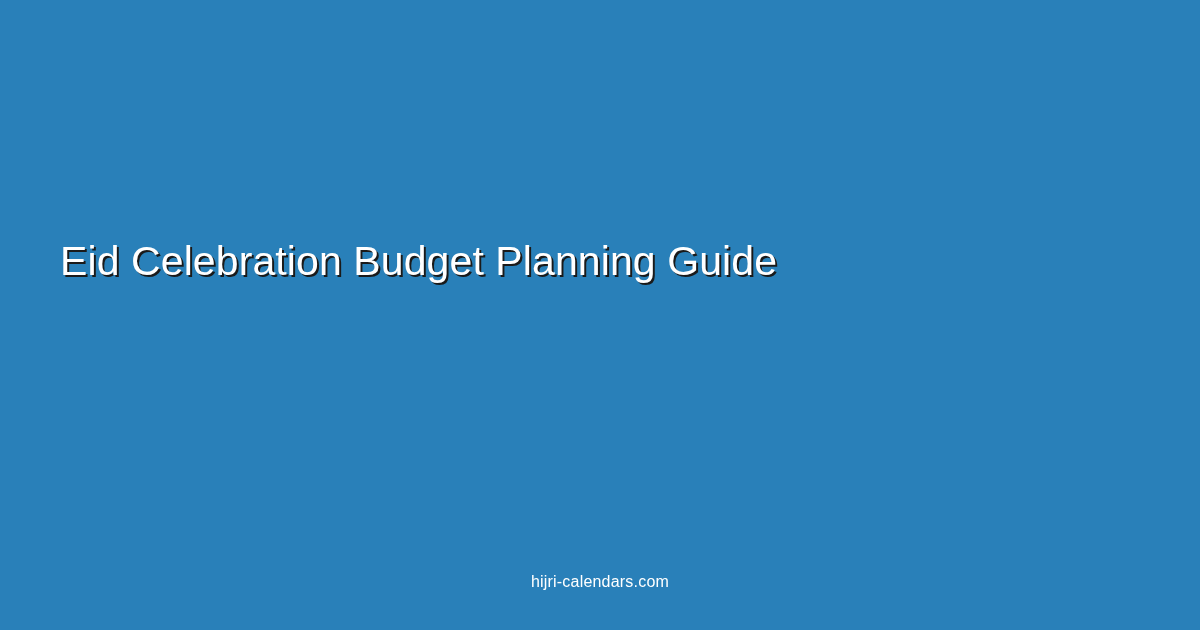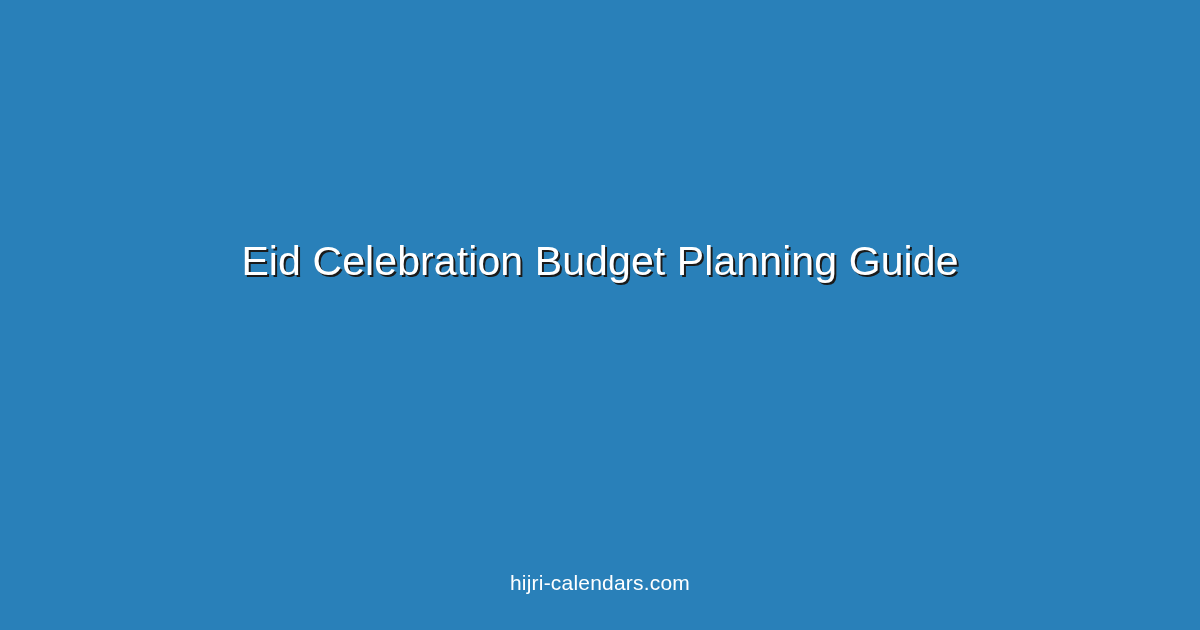--- a/index.html
+++ b/index.html
@@ -27,21 +27,20 @@
 
   
   .title-wrap {
     position: absolute;
     left: 0;
     top: 0;
     width: 1200px;
     height: 523px;
     display: flex;
     align-items: center;
-    justify-content: center;
     padding: 0 60px;
     box-sizing: border-box;
   }
 
   .og-title {
     margin: 0;
     font-family: "Liberation Sans", sans-serif;
     font-size: 41px;
     font-weight: 400;
     line-height: 1.15;
@@ -60,21 +59,21 @@
     width: 1200px;
     height: 96px;
     display: flex;
     align-items: center;
     justify-content: center;
   }
 
   .og-footer {
     margin: 0;
     font-family: "Liberation Sans", sans-serif;
-    font-size: 21px;
+    font-size: 16px;
     font-weight: 400;
     line-height: 1;
     color: #ffffff;
     text-align: center;
     letter-spacing: 0.2px;
     white-space: nowrap;
   }
 </style>
 </head>
 <body>

